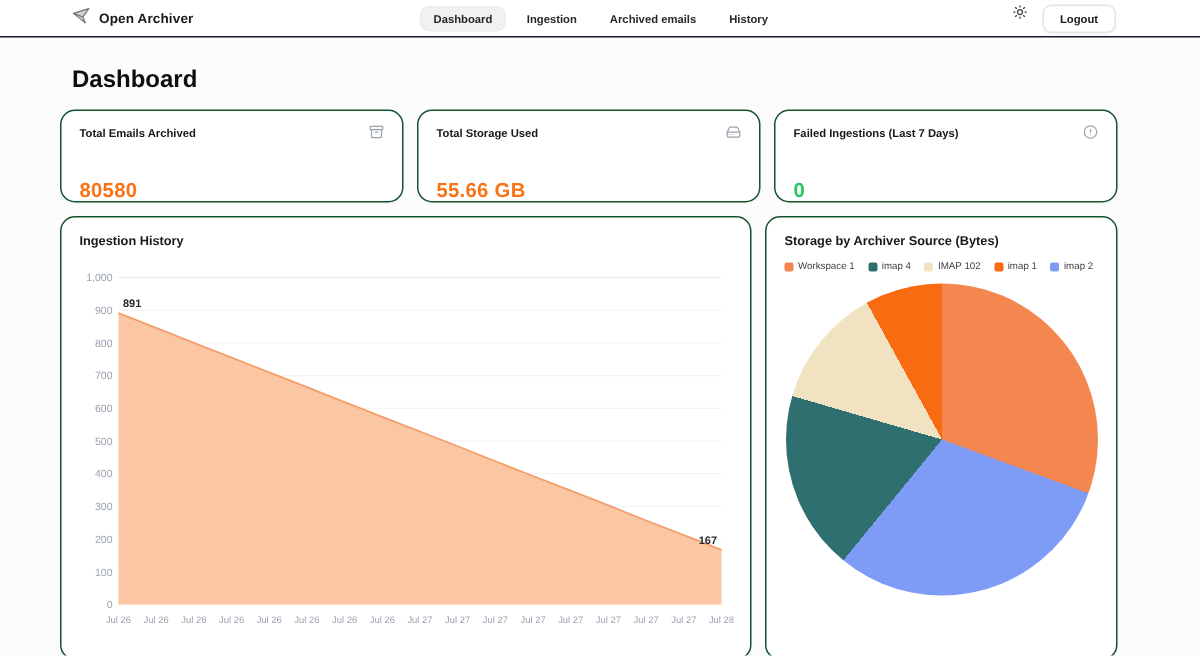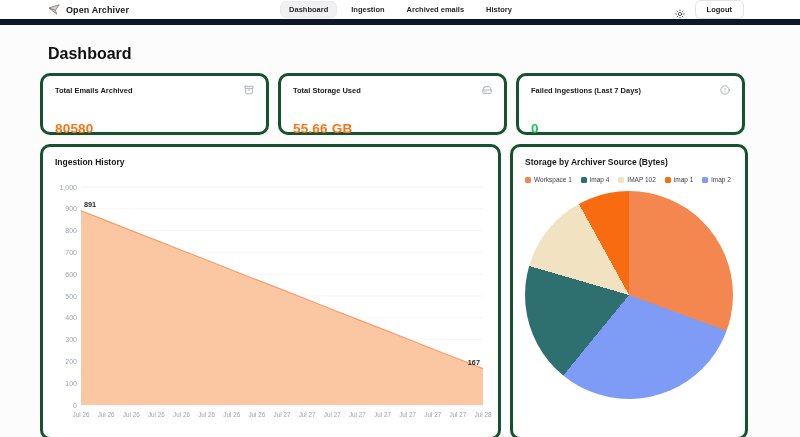--- a/index.html
+++ b/index.html
@@ -1,39 +1,39 @@
 <!DOCTYPE html>
 <html><head>
 <meta charset="utf-8">
 <style>
   * { margin:0; padding:0; box-sizing:border-box; }
   html,body { width:800px; height:437px; overflow:hidden; }
   body { font-family:"Liberation Sans", sans-serif; background:#fcfcfd; color:#18181b; }
 
   
-  .topbar { position:relative; height:25px; background:#fff; border-bottom:6px solid #0f172a;
+  .topbar { position:relative; height:25px; background:#fff; border-bottom:1px solid #0f172a;
             display:flex; align-items:center; justify-content:space-between; padding:0 56px 0 48px; }
   .brand { display:flex; align-items:center; gap:5px; }
   .brand-name { font-size:9px; font-weight:bold; color:#18181b; letter-spacing:.1px; }
   .nav { position:absolute; left:50%; top:0; transform:translateX(-50%); height:100%;
          display:flex; align-items:center; gap:6px; }
   .nav-item { font-size:7.5px; font-weight:600; color:#27272a; text-decoration:none;
               padding:3px 8px; border-radius:6px; cursor:pointer; white-space:nowrap; }
   .nav-item.active { background:#f1f1f3; border:1px solid #ebebee; }
-  .right-controls { display:flex; align-items:flex-end; gap:10px; }
+  .right-controls { display:flex; align-items:flex-start; gap:10px; }
   .theme-btn { background:none; border:none; cursor:pointer; display:flex; align-items:center; }
   .logout-btn { font-family:inherit; font-size:7.5px; font-weight:600; color:#18181b; background:#fff;
                 border:1px solid #e4e4e7; border-radius:6px; padding:4px 11px; cursor:pointer;
                 box-shadow:0 1px 1px rgba(0,0,0,.04); }
 
   
   .main { margin:0 55px 0 40px; width:705px; }
   .page-title { font-size:16px; font-weight:bold; margin:20px 0 10px 8px; color:#0f0f11; }
 
-  .card { background:#fff; border:3px solid #14532d; border-radius:10px;
+  .card { background:#fff; border:1px solid #14532d; border-radius:10px;
           box-shadow:0 1px 2px rgba(0,0,0,.04); }
 
   .stats-row { display:grid; grid-template-columns:1fr 1fr 1fr; gap:9px; }
   .stat-card { padding:9px 12px 10px; height:62px; }
   .stat-head { display:flex; align-items:center; justify-content:space-between; }
   .stat-title { font-size:7.5px; font-weight:600; color:#18181b; }
   .stat-icon { color:#9ca3af; display:flex; }
   .stat-value { font-size:13.5px; font-weight:bold; margin-top:26px; letter-spacing:.2px; }
 
   .charts-row { display:grid; grid-template-columns:461px 1fr; gap:9px; margin-top:9px; }

